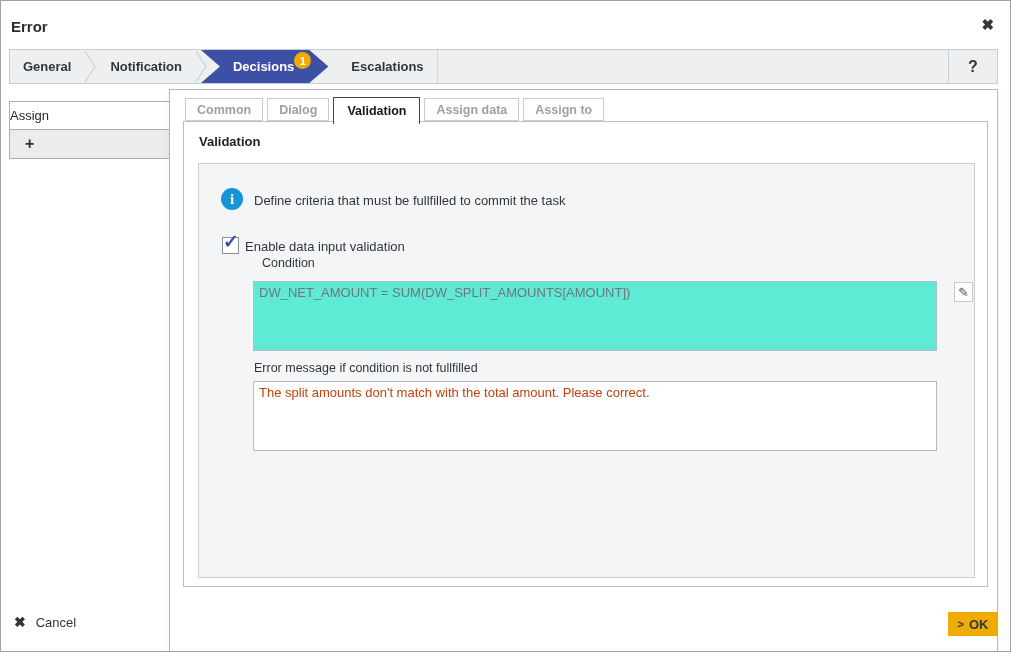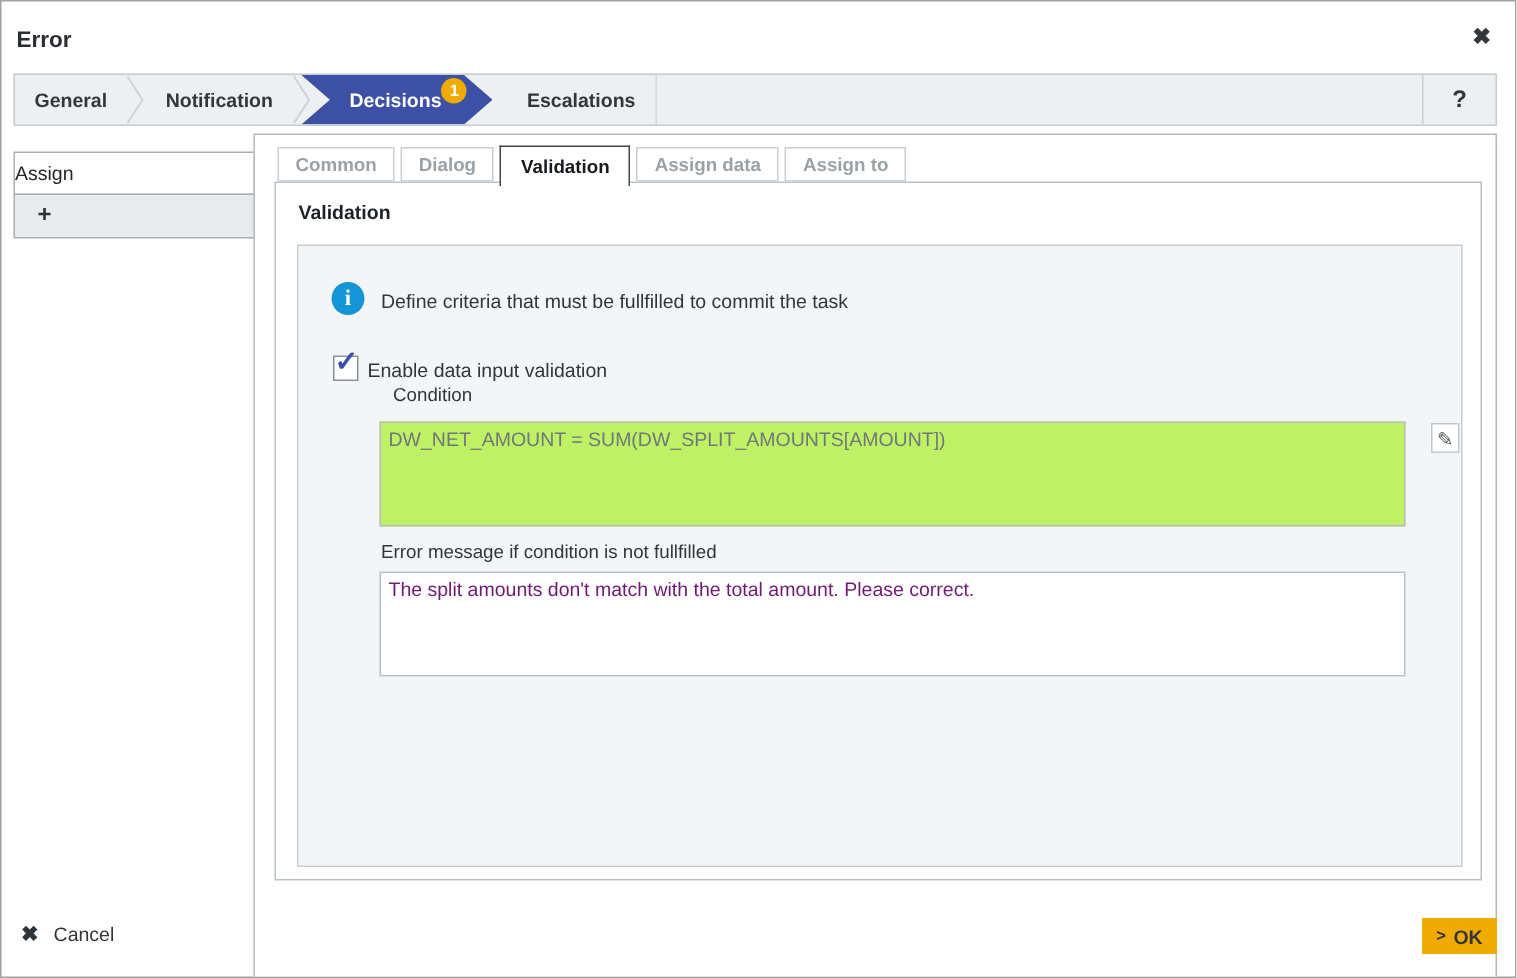--- a/index.html
+++ b/index.html
@@ -83,22 +83,22 @@
   }
   .checkbox-label { position:absolute; left:46px; top:75px; font-size:13px; color:#32363a; }
   .field-label { position:absolute; font-size:12.5px; color:#32363a; }
   .lbl-condition { left:55px; top:92px;margin-left:8px; }
   .lbl-error { left:55px; top:197px; }
   textarea {
     position:absolute; left:54px; width:684px; height:70px; resize:none;
     border:1px solid #b7bec3; font-family:"Liberation Sans", sans-serif; font-size:13px;
     padding:2px 5px; line-height:1.35; outline:none;
   }
-  .ta-condition { top:117px; background:#bef264; color:#6f777c; }
-  .ta-error { top:217px; background:#ffffff; color:#701a75; }
+  .ta-condition { top:117px; background:#5eead4; color:#6f777c; }
+  .ta-error { top:217px; background:#ffffff; color:#c2410c; }
   .edit-btn {
     position:absolute; left:755px; top:118px; width:19px; height:20px;
     background:#ffffff; border:1px solid #c3c9cd; display:flex; align-items:center; justify-content:center;
     font-size:13px; color:#4b5257; cursor:pointer;
   }
   
   .footer-cancel {
     position:absolute; left:13px; top:613px; display:flex; align-items:center; gap:10px; cursor:pointer;
   }
   .footer-cancel .x { font-size:14px; font-weight:bold; color:#2f3439; }

